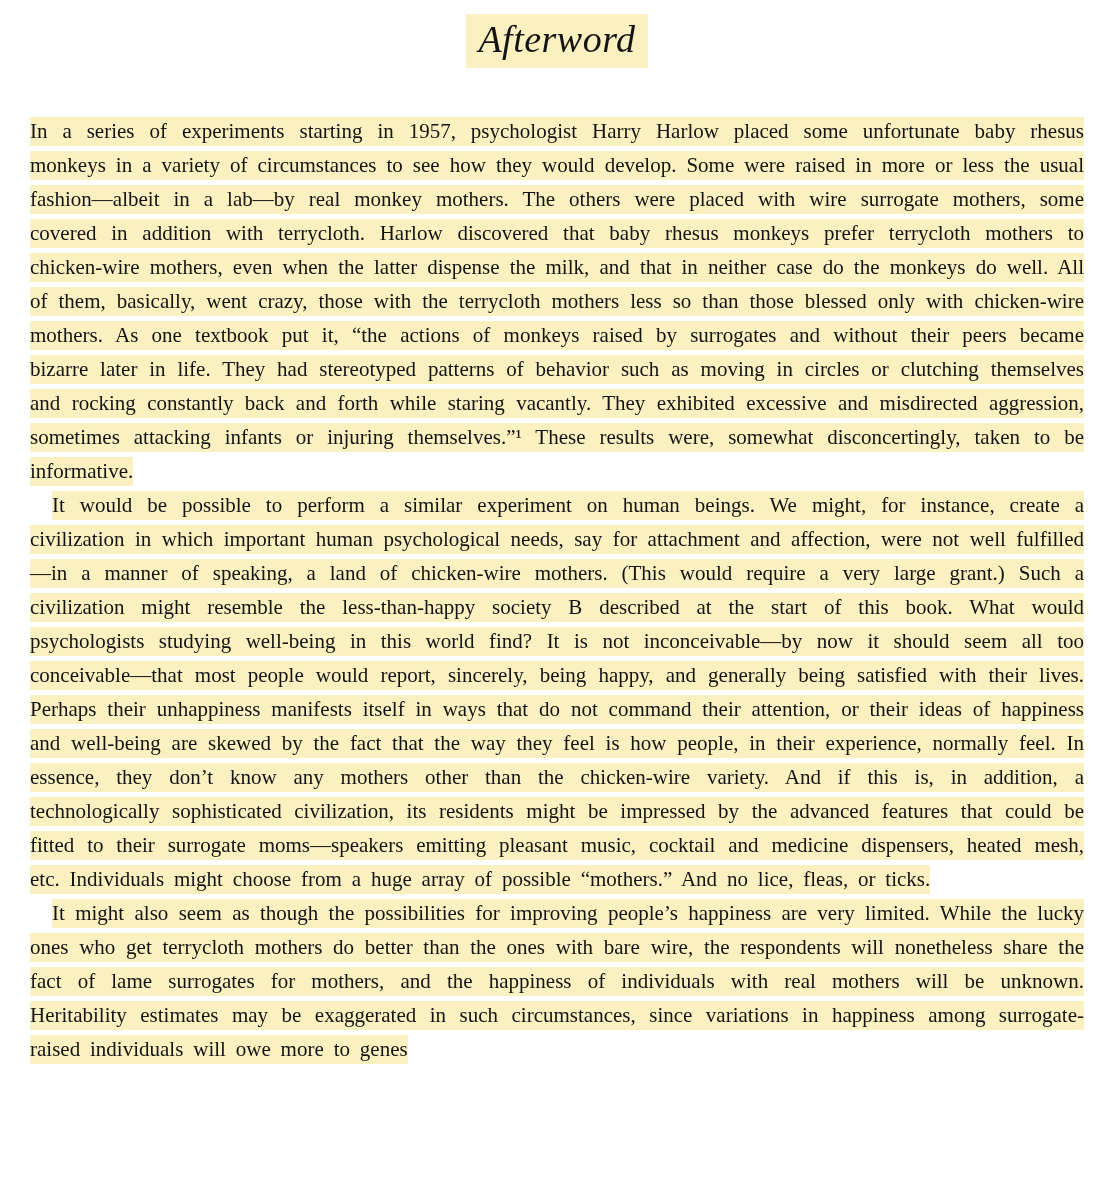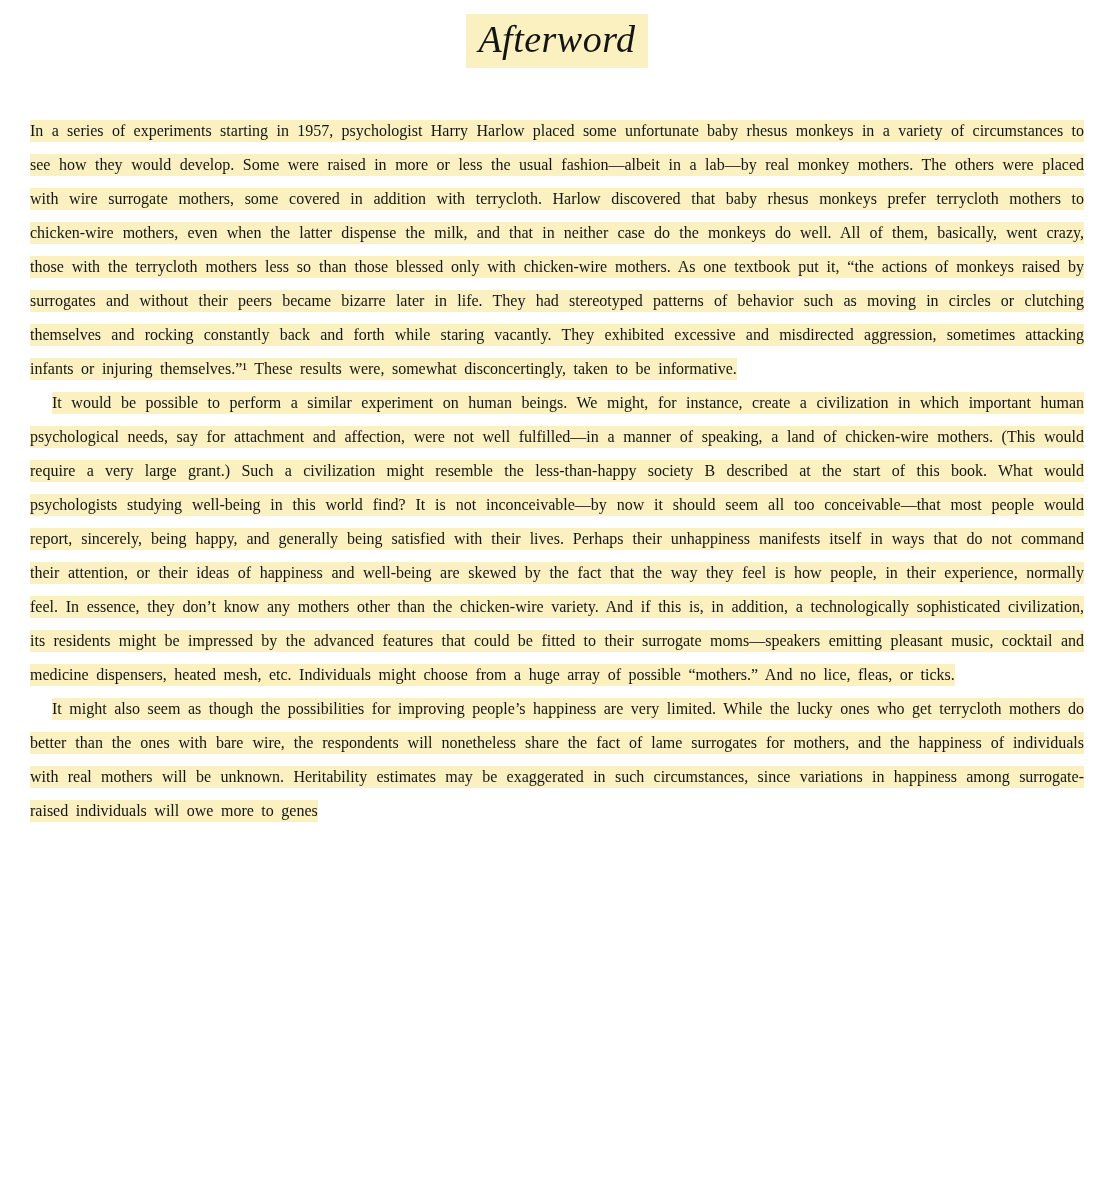--- a/index.html
+++ b/index.html
@@ -27,21 +27,21 @@
   .title-hl {
     display: inline-block;
     background: var(--hl, #fbf1c0);
     font-style: italic;
     font-size: 38px;
     line-height: 1.25;
     padding: 2px 12px 4px 12px;
     letter-spacing: 0.5px;
   }
   .body-text {
-    font-size: 16px;
+    font-size: 21px;
     line-height: 34px;
     text-align: justify;
     word-spacing: 0.22em;
   }
   .para {
     margin: 0;
   }
   .para.indent {
     text-indent: 22px;
   }

